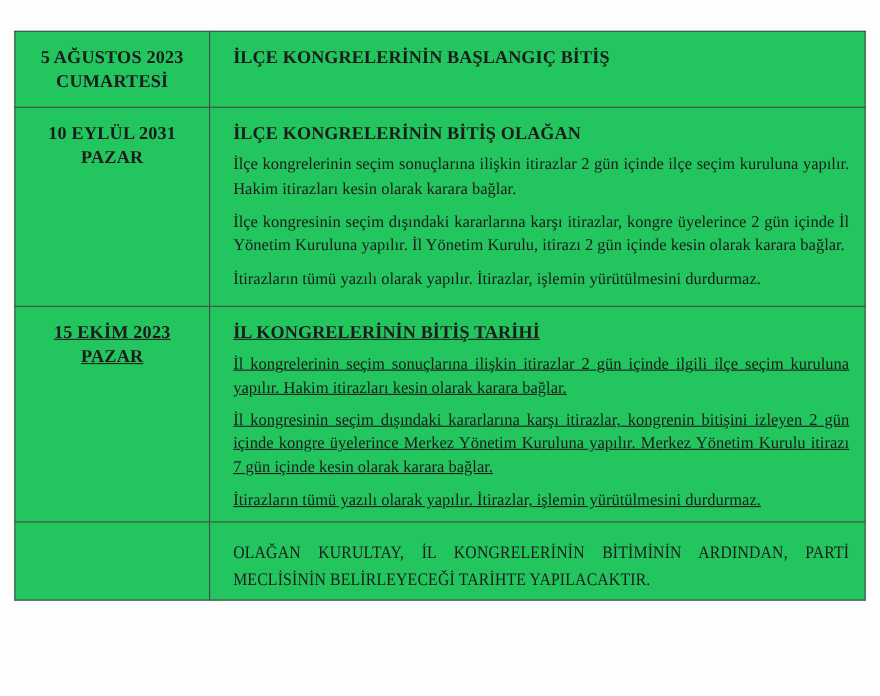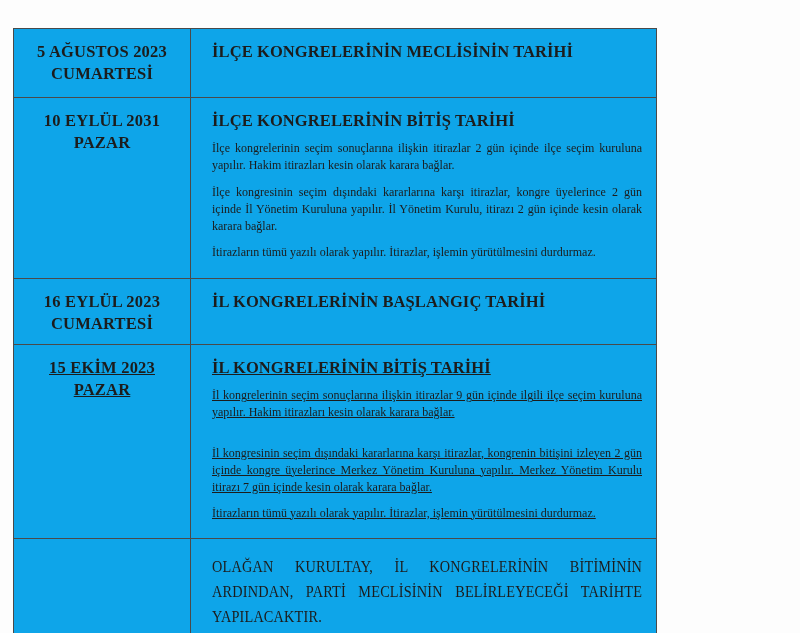--- a/index.html
+++ b/index.html
@@ -13,24 +13,24 @@
     height: 633px;
     background: #fdfdfd;
     font-family: "Liberation Serif", "DejaVu Serif", serif;
     color: #1c1c1c;
     overflow: hidden;
   }
   table.schedule {
     position: absolute;
     left: 13px;
     top: 28px;
-    width: 644px;
+    width: 774px;
     border-collapse: collapse;
     table-layout: fixed;
-    background: #0ea5e9;
+    background: #22c55e;
   }
   table.schedule td {
     border: 1.5px solid #4a4a4a;
     vertical-align: top;
     box-sizing: border-box;
   }
   td.date-cell {
     width: 177px;
     text-align: center;
     padding: 12px 8px 8px 8px;
@@ -45,27 +45,27 @@
     letter-spacing: 0.2px;
   }
   .row-title {
     font-weight: bold;
     font-size: 16.5px;
     line-height: 1.3;
     letter-spacing: 0.1px;
     margin: 2px 0 0 0;
   }
   .paragraph {
-    font-size: 12px;
+    font-size: 15px;
     line-height: 1.42;
     text-align: justify;
     margin: 9px 0 0 0;
   }
   .paragraph.gap-large {
-    margin-top: 23px;
+    margin-top: 8px;
   }
   tr.row-1 td { height: 69px; }
   tr.row-2 td { height: 181px; }
   tr.row-3 td { height: 66px; }
   tr.row-4 td { height: 194px; text-decoration: underline; }
   tr.row-5 td { height: 57px; }
   tr.row-5 td.content-cell {
     vertical-align: middle;
     padding-top: 16px;
     padding-bottom: 4px;
@@ -91,55 +91,46 @@
 <div class="page">
   <table class="schedule">
 
     <tbody>
         <tr class="row-1">
       <td class="date-cell">
         <div class="date-text">5 AĞUSTOS 2023</div>
         <div class="day-text">CUMARTESİ</div>
       </td>
       <td class="content-cell">
-        <div class="row-title">İLÇE KONGRELERİNİN MECLİSİNİN TARİHİ</div>
+        <div class="row-title">İLÇE KONGRELERİNİN BAŞLANGIÇ BİTİŞ</div>
       </td>
     </tr>
 
     <tr class="row-2">
       <td class="date-cell">
         <div class="date-text">10 EYLÜL 2031</div>
         <div class="day-text">PAZAR</div>
       </td>
       <td class="content-cell">
-        <div class="row-title">İLÇE KONGRELERİNİN BİTİŞ TARİHİ</div>
+        <div class="row-title">İLÇE KONGRELERİNİN BİTİŞ OLAĞAN</div>
         <p class="paragraph">İlçe kongrelerinin seçim sonuçlarına ilişkin itirazlar 2 gün içinde ilçe seçim kuruluna yapılır. Hakim itirazları kesin olarak karara bağlar.</p>
         <p class="paragraph">İlçe kongresinin seçim dışındaki kararlarına karşı itirazlar, kongre üyelerince 2 gün içinde İl Yönetim Kuruluna yapılır. İl Yönetim Kurulu, itirazı 2 gün içinde kesin olarak karara bağlar.</p>
         <p class="paragraph">İtirazların tümü yazılı olarak yapılır. İtirazlar, işlemin yürütülmesini durdurmaz.</p>
       </td>
     </tr>
 
-    <tr class="row-3">
-      <td class="date-cell">
-        <div class="date-text">16 EYLÜL 2023</div>
-        <div class="day-text">CUMARTESİ</div>
-      </td>
-      <td class="content-cell">
-        <div class="row-title">İL KONGRELERİNİN BAŞLANGIÇ TARİHİ</div>
-      </td>
-    </tr>
 
     <tr class="row-4">
       <td class="date-cell">
         <div class="date-text">15 EKİM 2023</div>
         <div class="day-text">PAZAR</div>
       </td>
       <td class="content-cell">
         <div class="row-title">İL KONGRELERİNİN BİTİŞ TARİHİ</div>
-        <p class="paragraph">İl kongrelerinin seçim sonuçlarına ilişkin itirazlar 9 gün içinde ilgili ilçe seçim kuruluna yapılır. Hakim itirazları kesin olarak karara bağlar.</p>
+        <p class="paragraph">İl kongrelerinin seçim sonuçlarına ilişkin itirazlar 2 gün içinde ilgili ilçe seçim kuruluna yapılır. Hakim itirazları kesin olarak karara bağlar.</p>
         <p class="paragraph gap-large">İl kongresinin seçim dışındaki kararlarına karşı itirazlar, kongrenin bitişini izleyen 2 gün içinde kongre üyelerince Merkez Yönetim Kuruluna yapılır. Merkez Yönetim Kurulu itirazı 7 gün içinde kesin olarak karara bağlar.</p>
         <p class="paragraph">İtirazların tümü yazılı olarak yapılır. İtirazlar, işlemin yürütülmesini durdurmaz.</p>
       </td>
     </tr>
 
     <tr class="row-5">
       <td class="date-cell"></td>
       <td class="content-cell">
         <div class="note-wrap">
           <span class="note-text">OLAĞAN KURULTAY, İL KONGRELERİNİN BİTİMİNİN ARDINDAN, PARTİ MECLİSİNİN BELİRLEYECEĞİ TARİHTE YAPILACAKTIR.</span>

